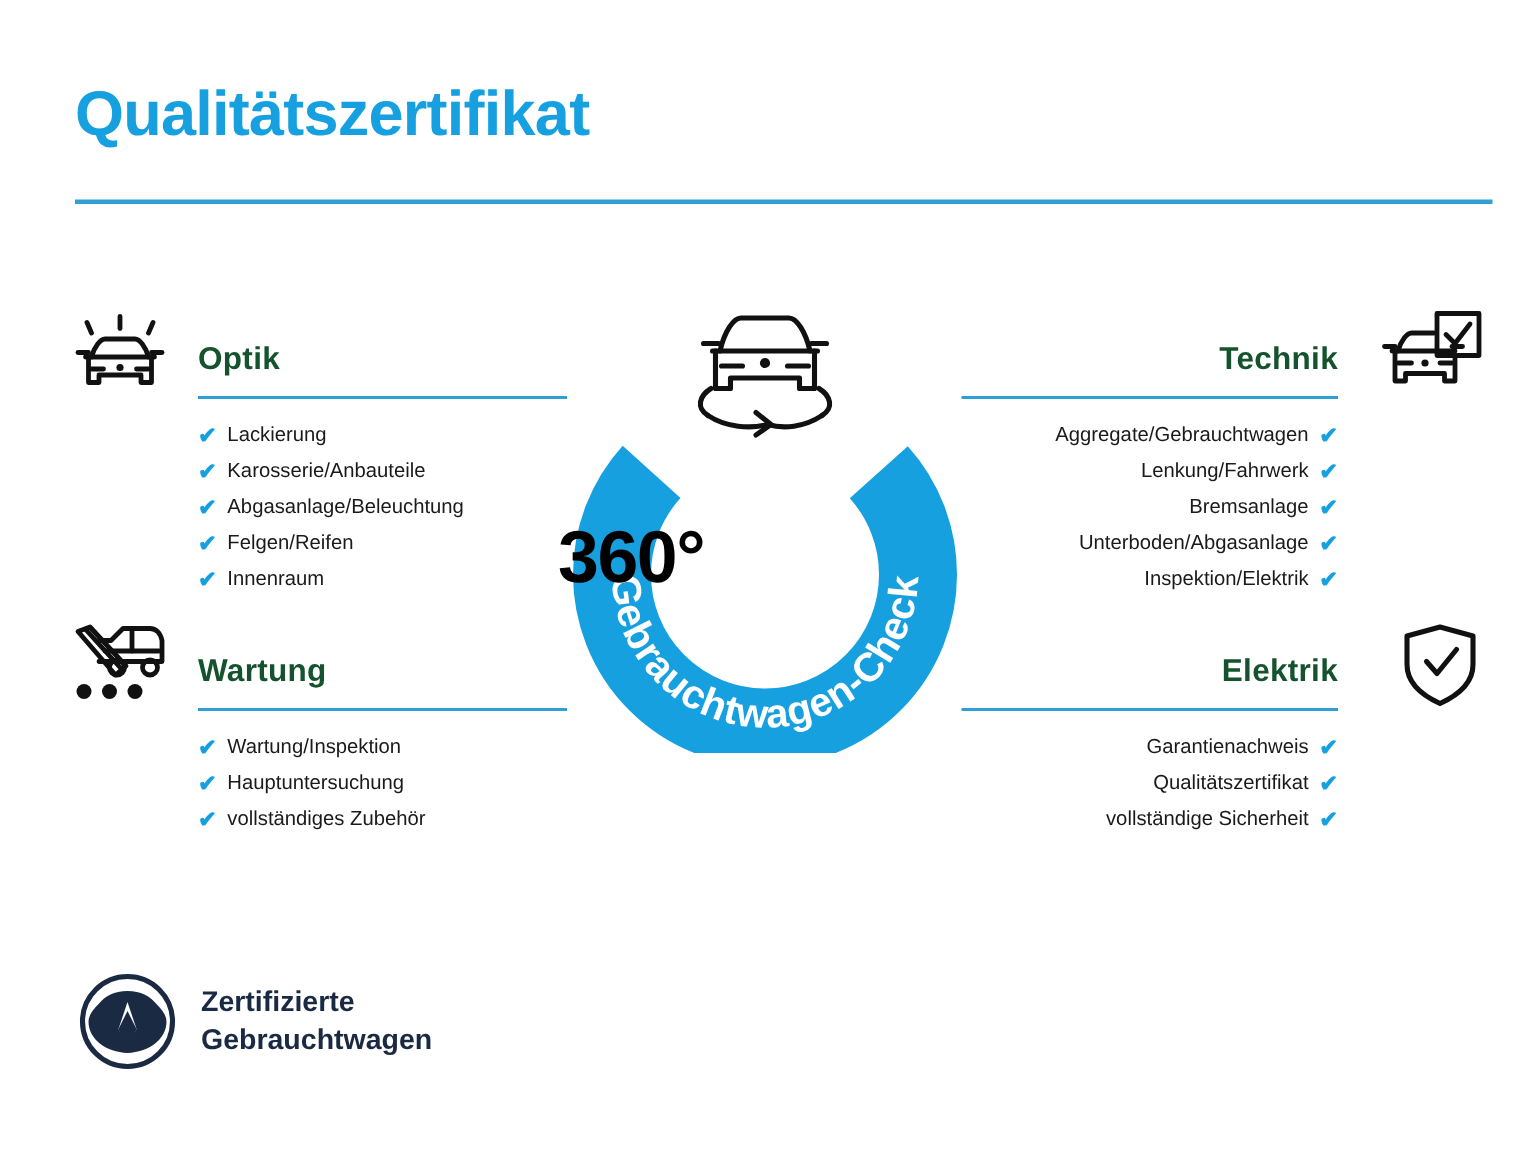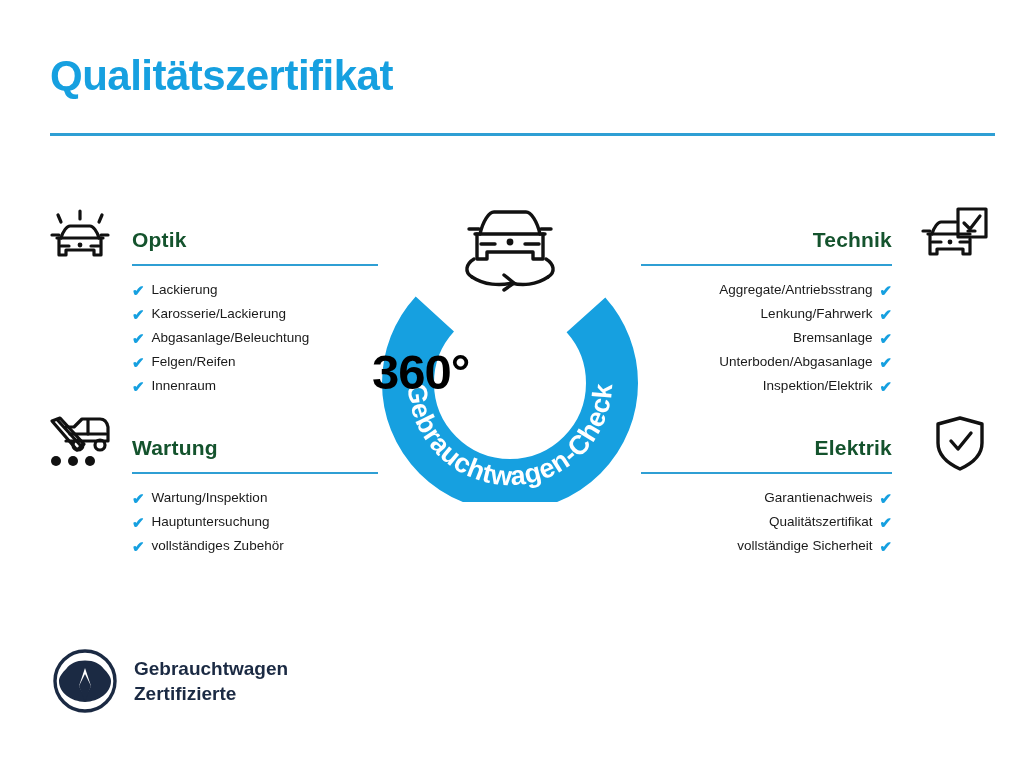--- a/index.html
+++ b/index.html
@@ -193,21 +193,21 @@
       <div class="sec-title">Optik</div>
       <div class="sec-underline"></div>
     </div>
     <ul class="sec-list">
       <li>
           <span class="check">✔</span>
           <span>Lackierung</span>
         </li>
       <li>
           <span class="check">✔</span>
-          <span>Karosserie/Lackierung</span>
+          <span>Karosserie/Anbauteile</span>
         </li>
       <li>
           <span class="check">✔</span>
           <span>Abgasanlage/Beleuchtung</span>
         </li>
       <li>
           <span class="check">✔</span>
           <span>Felgen/Reifen</span>
         </li>
       <li>
@@ -270,21 +270,21 @@
             <path d="M48 17 L54 23 L64 10"></path>
           </g>
           <circle cx="34" cy="36" r="2.4" fill="#111"></circle>
         </svg>
       </div>
       <div class="sec-title">Technik</div>
       <div class="sec-underline"></div>
     </div>
     <ul class="sec-list">
       <li>
-          <span>Aggregate/Antriebsstrang</span>
+          <span>Aggregate/Gebrauchtwagen</span>
           <span class="check">✔</span>
         </li>
       <li>
           <span>Lenkung/Fahrwerk</span>
           <span class="check">✔</span>
         </li>
       <li>
           <span>Bremsanlage</span>
           <span class="check">✔</span>
         </li>
@@ -371,18 +371,18 @@
       <svg width="66" height="66" viewBox="0 0 66 66">
         <circle cx="33" cy="33" r="30" fill="none" stroke="#1b2a43" stroke-width="3.4"></circle>
         <path d="M33 54 L24.5 34 L20 34 L14.5 20.5 C18 16 24 12.6 33 12.6 C42 12.6 48 16 51.5 20.5 L46 34 L41.5 34 Z
                  M33 54 L41.5 34 L46 34 L51.5 20.5 C56 25 59 29 59 33 C59 45 47 53.4 33 54 Z
                  M33 54 L24.5 34 L20 34 L14.5 20.5 C10 25 7 29 7 33 C7 45 19 53.4 33 54 Z" fill="#1b2a43"></path>
         <path d="M33 20 L39 38 L33 50 L27 38 Z" fill="#ffffff"></path>
         <path d="M33 54 L27 38 L33 26 L39 38 Z" fill="#1b2a43"></path>
       </svg>
     </div>
     <div class="vw-text">
+      <div>Zertifizierte</div>
       <div>Gebrauchtwagen</div>
-      <div>Zertifizierte</div>
     </div>
   </div>
 
 </div>
 
 </body></html>

